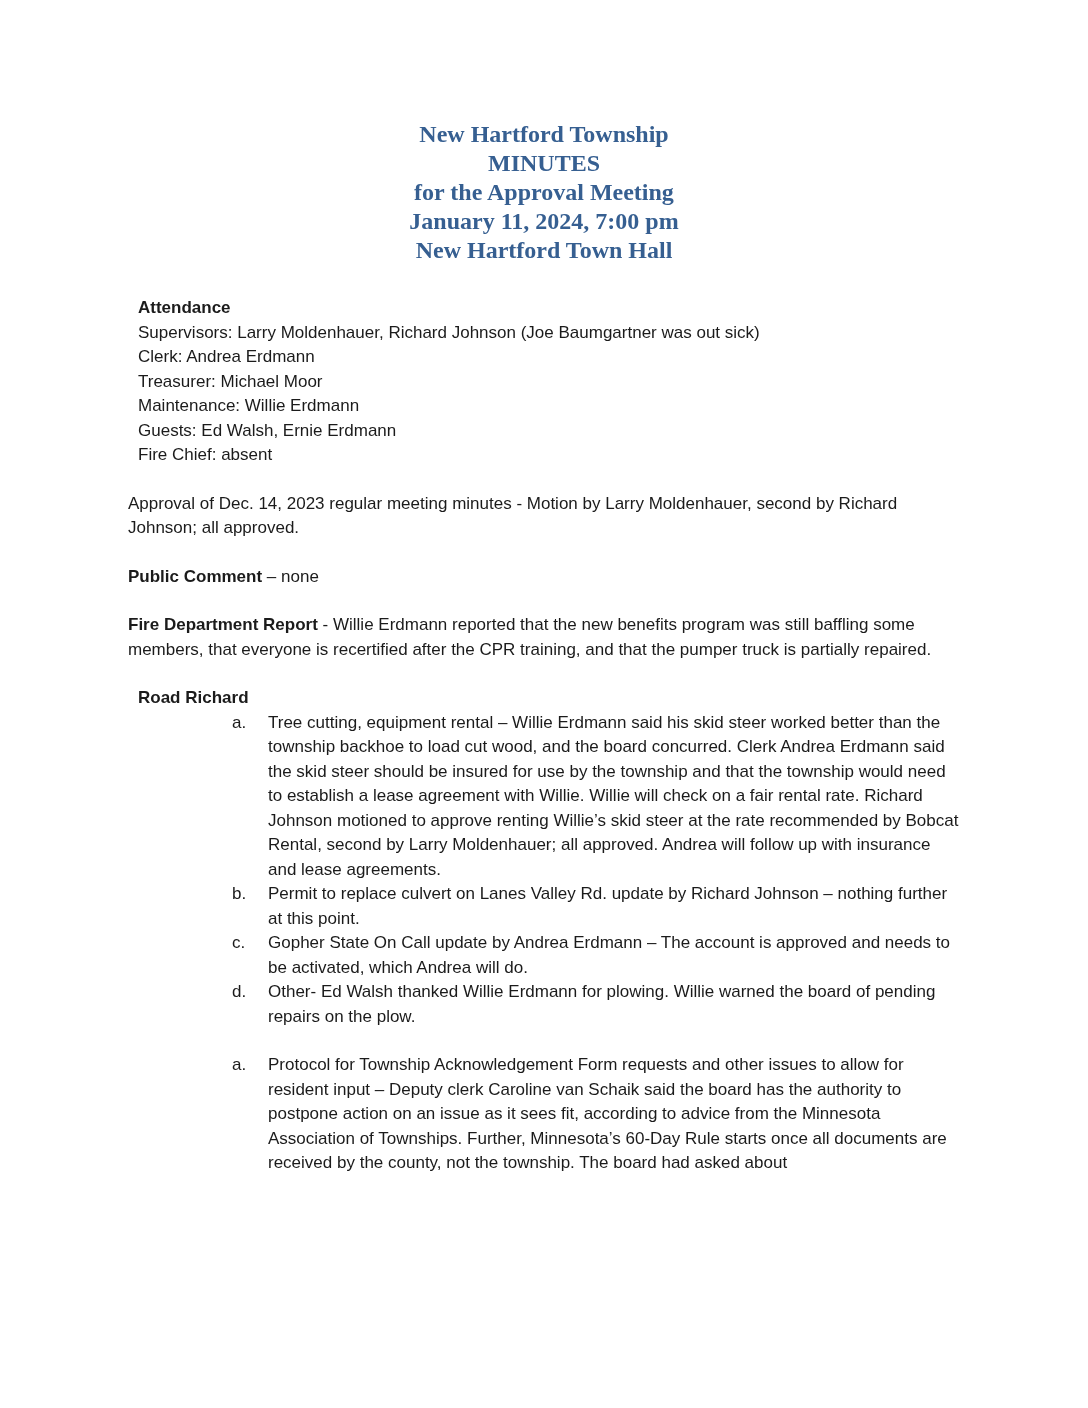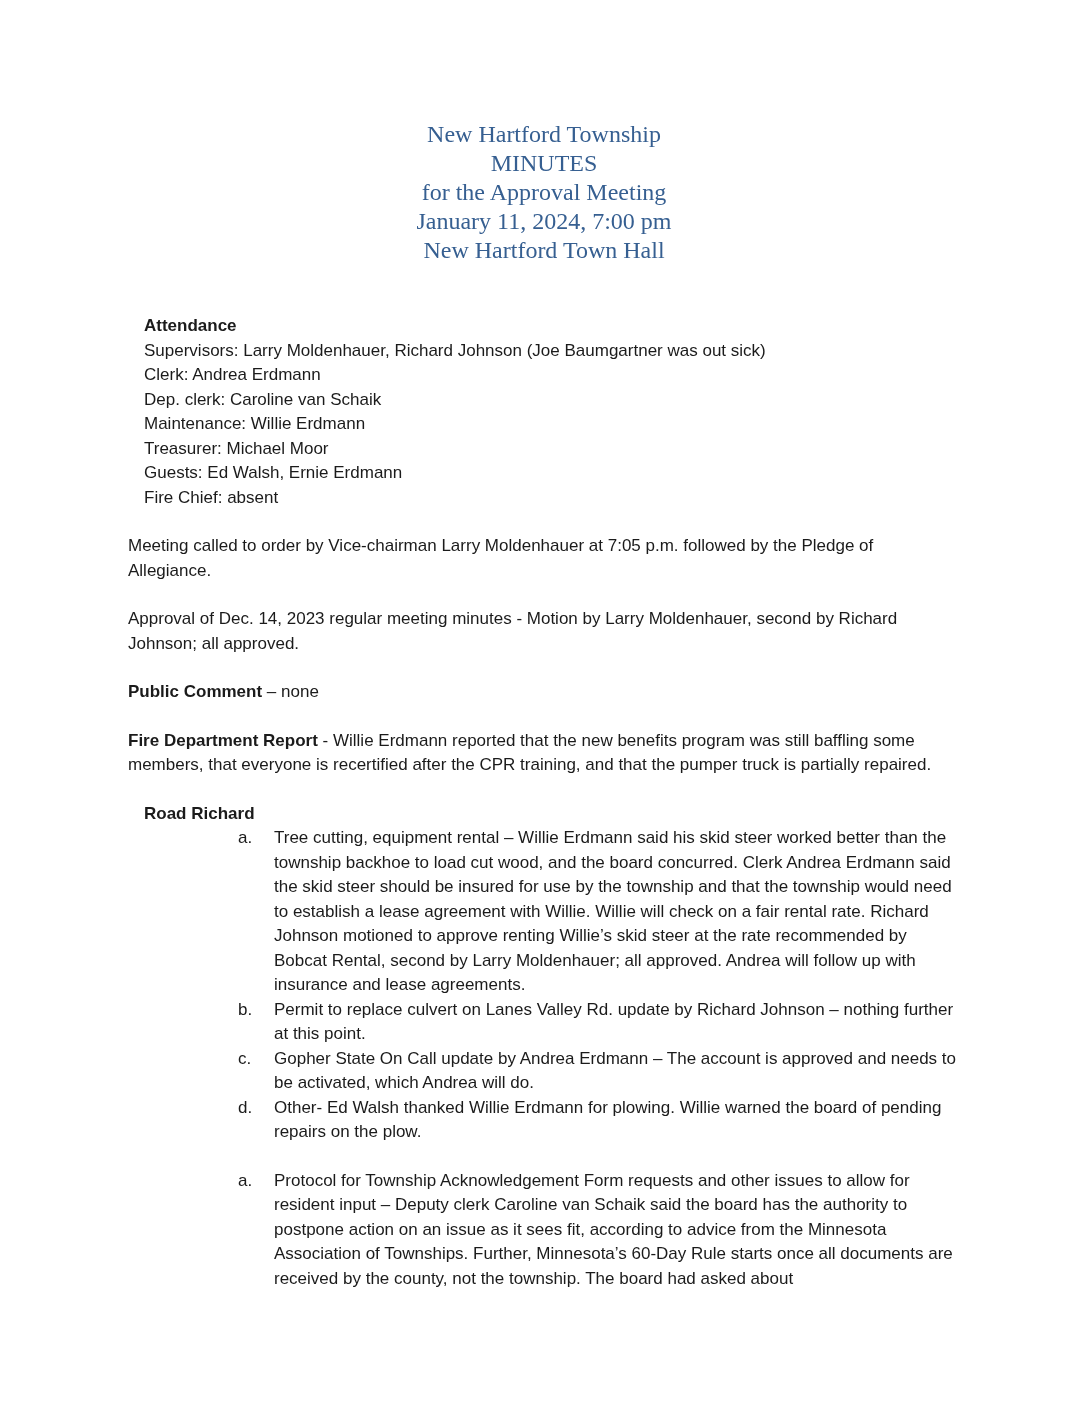--- a/index.html
+++ b/index.html
@@ -13,32 +13,32 @@
   }
   .page {
     width: 1088px;
     height: 1408px;
     padding: 120px 128px 0 128px;
     background: #ffffff;
   }
   .doc-title {
     text-align: center;
     font-family: "Liberation Serif", serif;
-    font-weight: normal;
+    font-weight: bold;
     font-size: 24px;
     line-height: 29px;
     color: #365f91;
-    margin-bottom: 49px;
+    margin-bottom: 31px;
   }
   .body-text, p.para {
     font-size: 17px;
     line-height: 24.5px;
   }
   p.para { margin: 0 0 24px 0; }
-  .section { margin: 0 0 24px 16px; font-size: 17px; line-height: 24.5px; }
+  .section { margin: 0 0 24px 10px; font-size: 17px; line-height: 24.5px; }
   .bold { font-weight: bold; }
   .attn-line { font-size: 17px; line-height: 24.5px; }
   .list { }
   .list-item {
     display: flex;
     align-items: flex-start;
     font-size: 17px;
     line-height: 24.5px;
   }
   .list-marker {
@@ -61,28 +61,26 @@
     <div>MINUTES</div>
     <div>for the Approval Meeting</div>
     <div>January 11, 2024, 7:00 pm</div>
     <div>New Hartford Town Hall</div>
   </div>
 
   <div class="section">
     <div class="attn-line bold">Attendance</div>
     <div class="attn-line">Supervisors: Larry Moldenhauer, Richard Johnson (Joe Baumgartner was out sick)</div>
     <div class="attn-line">Clerk: Andrea Erdmann</div>
-    <div class="attn-line">Dep. clerk: Caroline van Schaik</div>
+    <div class="attn-line">Treasurer: Michael Moor</div>
     <div class="attn-line">Maintenance: Willie Erdmann</div>
-    <div class="attn-line">Treasurer: Michael Moor</div>
     <div class="attn-line">Guests: Ed Walsh, Ernie Erdmann</div>
     <div class="attn-line">Fire Chief: absent</div>
   </div>
 
-  <p class="para">Meeting called to order by Vice-chairman Larry Moldenhauer at 7:05 p.m. followed by the Pledge of Allegiance.</p>
 
   <p class="para">Approval of Dec. 14, 2023 regular meeting minutes - Motion by Larry Moldenhauer, second by Richard Johnson; all approved.</p>
 
   <p class="para"><span class="bold">Public Comment</span><span> – none</span></p>
 
   <p class="para"><span class="bold">Fire Department Report</span><span>  - Willie Erdmann reported that the new benefits program was still baffling some members, that everyone is recertified after the CPR training, and that the pumper truck is partially repaired.</span></p>
 
   <div class="section">
     <div class="bold">Road Richard</div>
     <div class="list">

